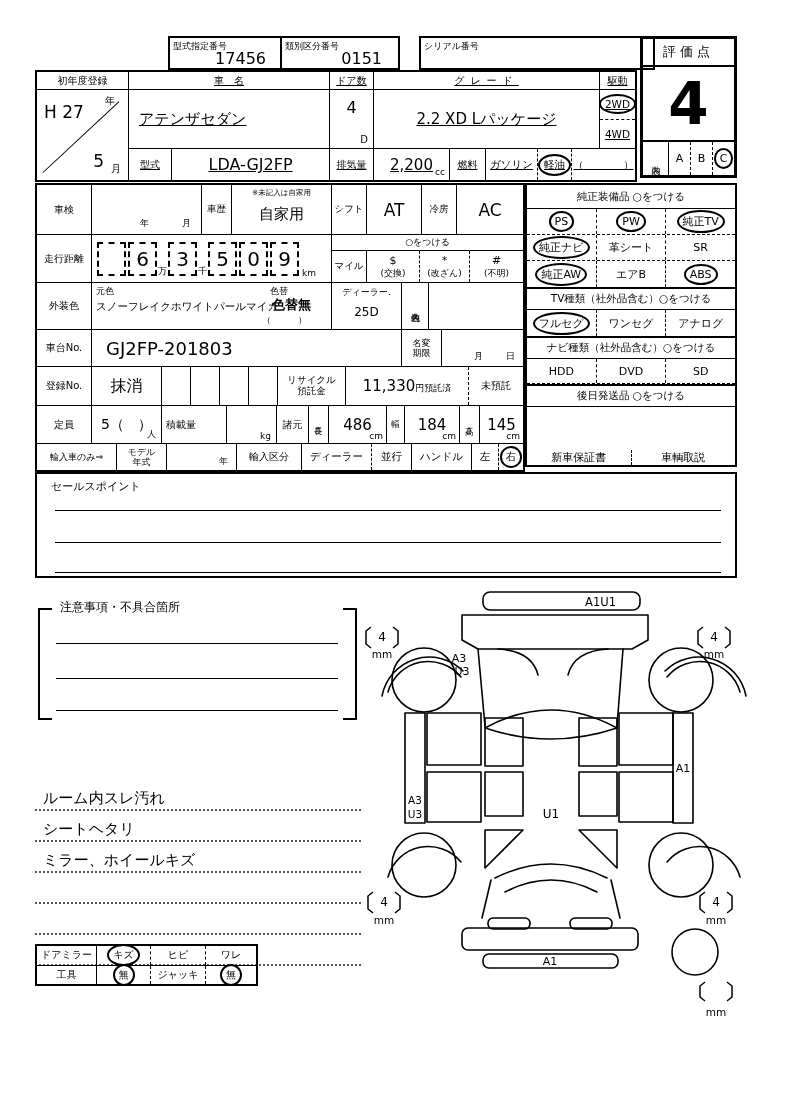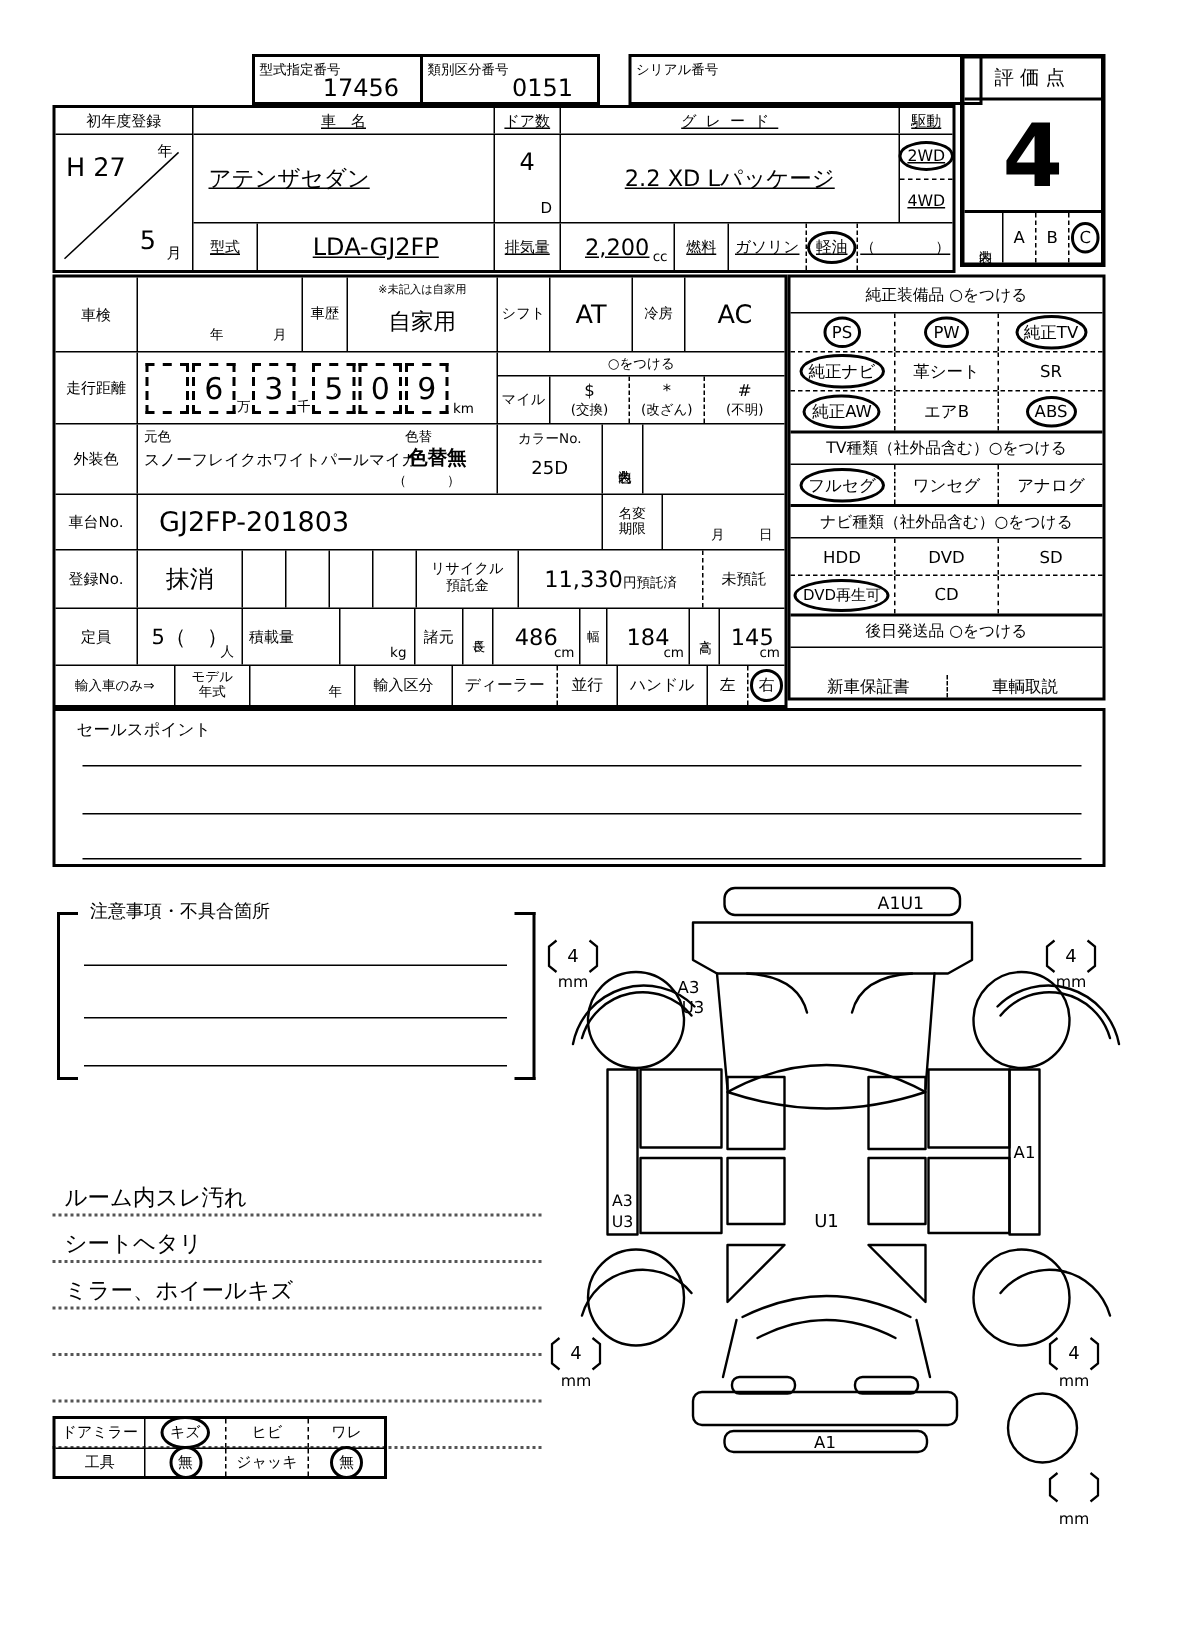--- a/index.html
+++ b/index.html
@@ -177,21 +177,21 @@
     <div class="trow" style="height:47px;">
       <div class="cell sm" style="width:55px;">外装色</div>
       <div class="cell" style="width:240px;justify-content:flex-start;">
         <span class="abs lbl" style="left:4px;top:2px;">元色</span>
         <span class="abs" style="left:4px;top:17px;font-size:10.5px;">スノーフレイクホワイトパールマイカ</span>
         <span class="abs lbl" style="left:178px;top:2px;">色替</span>
         <span class="abs" style="left:180px;top:13px;font-size:13px;font-weight:bold;">色替無</span>
         <span class="abs lbl" style="left:170px;bottom:2px;">（　　　）</span>
       </div>
       <div class="cell" style="width:70px;">
-        <span class="abs lbl" style="top:3px;left:0;right:0;">カラーNo.</span>
+        <span class="abs lbl" style="top:3px;left:0;right:0;">ディーラー.</span>
         <span style="font-size:12px;margin-top:12px;">25D</span>
       </div>
       <div class="cell vert" style="width:27px;font-size:9px;">内装色</div>
       <div class="cell nob" style="flex:1;"></div>
     </div>
 
     <div class="trow" style="height:37px;">
       <div class="cell sm" style="width:55px;">車台No.</div>
       <div class="cell" style="width:310px;justify-content:flex-start;padding-left:14px;font-size:18px;">GJ2FP-201803</div>
       <div class="cell pre" style="width:40px;font-size:9px;">名変
@@ -314,31 +314,20 @@
     <div class="eq-h eq-sec" style="height:23px;">ナビ種類（社外品含む）○をつける</div>
     <div class="eq-row dashb" style="height:25px;">
       <div class="eq-c">
           <span>HDD</span>
         </div>
       <div class="eq-c">
           <span>DVD</span>
         </div>
       <div class="eq-c">
           <span>SD</span>
-        </div>
-    </div>
-    <div class="eq-row" style="height:25px;">
-      <div class="eq-c" style="font-size:10px;">
-          <span class="circled">DVD再生可</span>
-        </div>
-      <div class="eq-c">
-          <span>CD</span>
-        </div>
-      <div class="eq-c">
-          <span></span>
         </div>
     </div>
     <div class="eq-h eq-sec" style="height:23px;">後日発送品 ○をつける</div>
     <div class="eq-row" style="flex:1;align-items:flex-end;">
       <div class="eq-c">新車保証書</div>
       <div class="eq-c">車輌取説</div>
     </div>
   </div>
 
   <div class="abs b2" style="left:35px;top:472px;width:702px;height:106px;">

